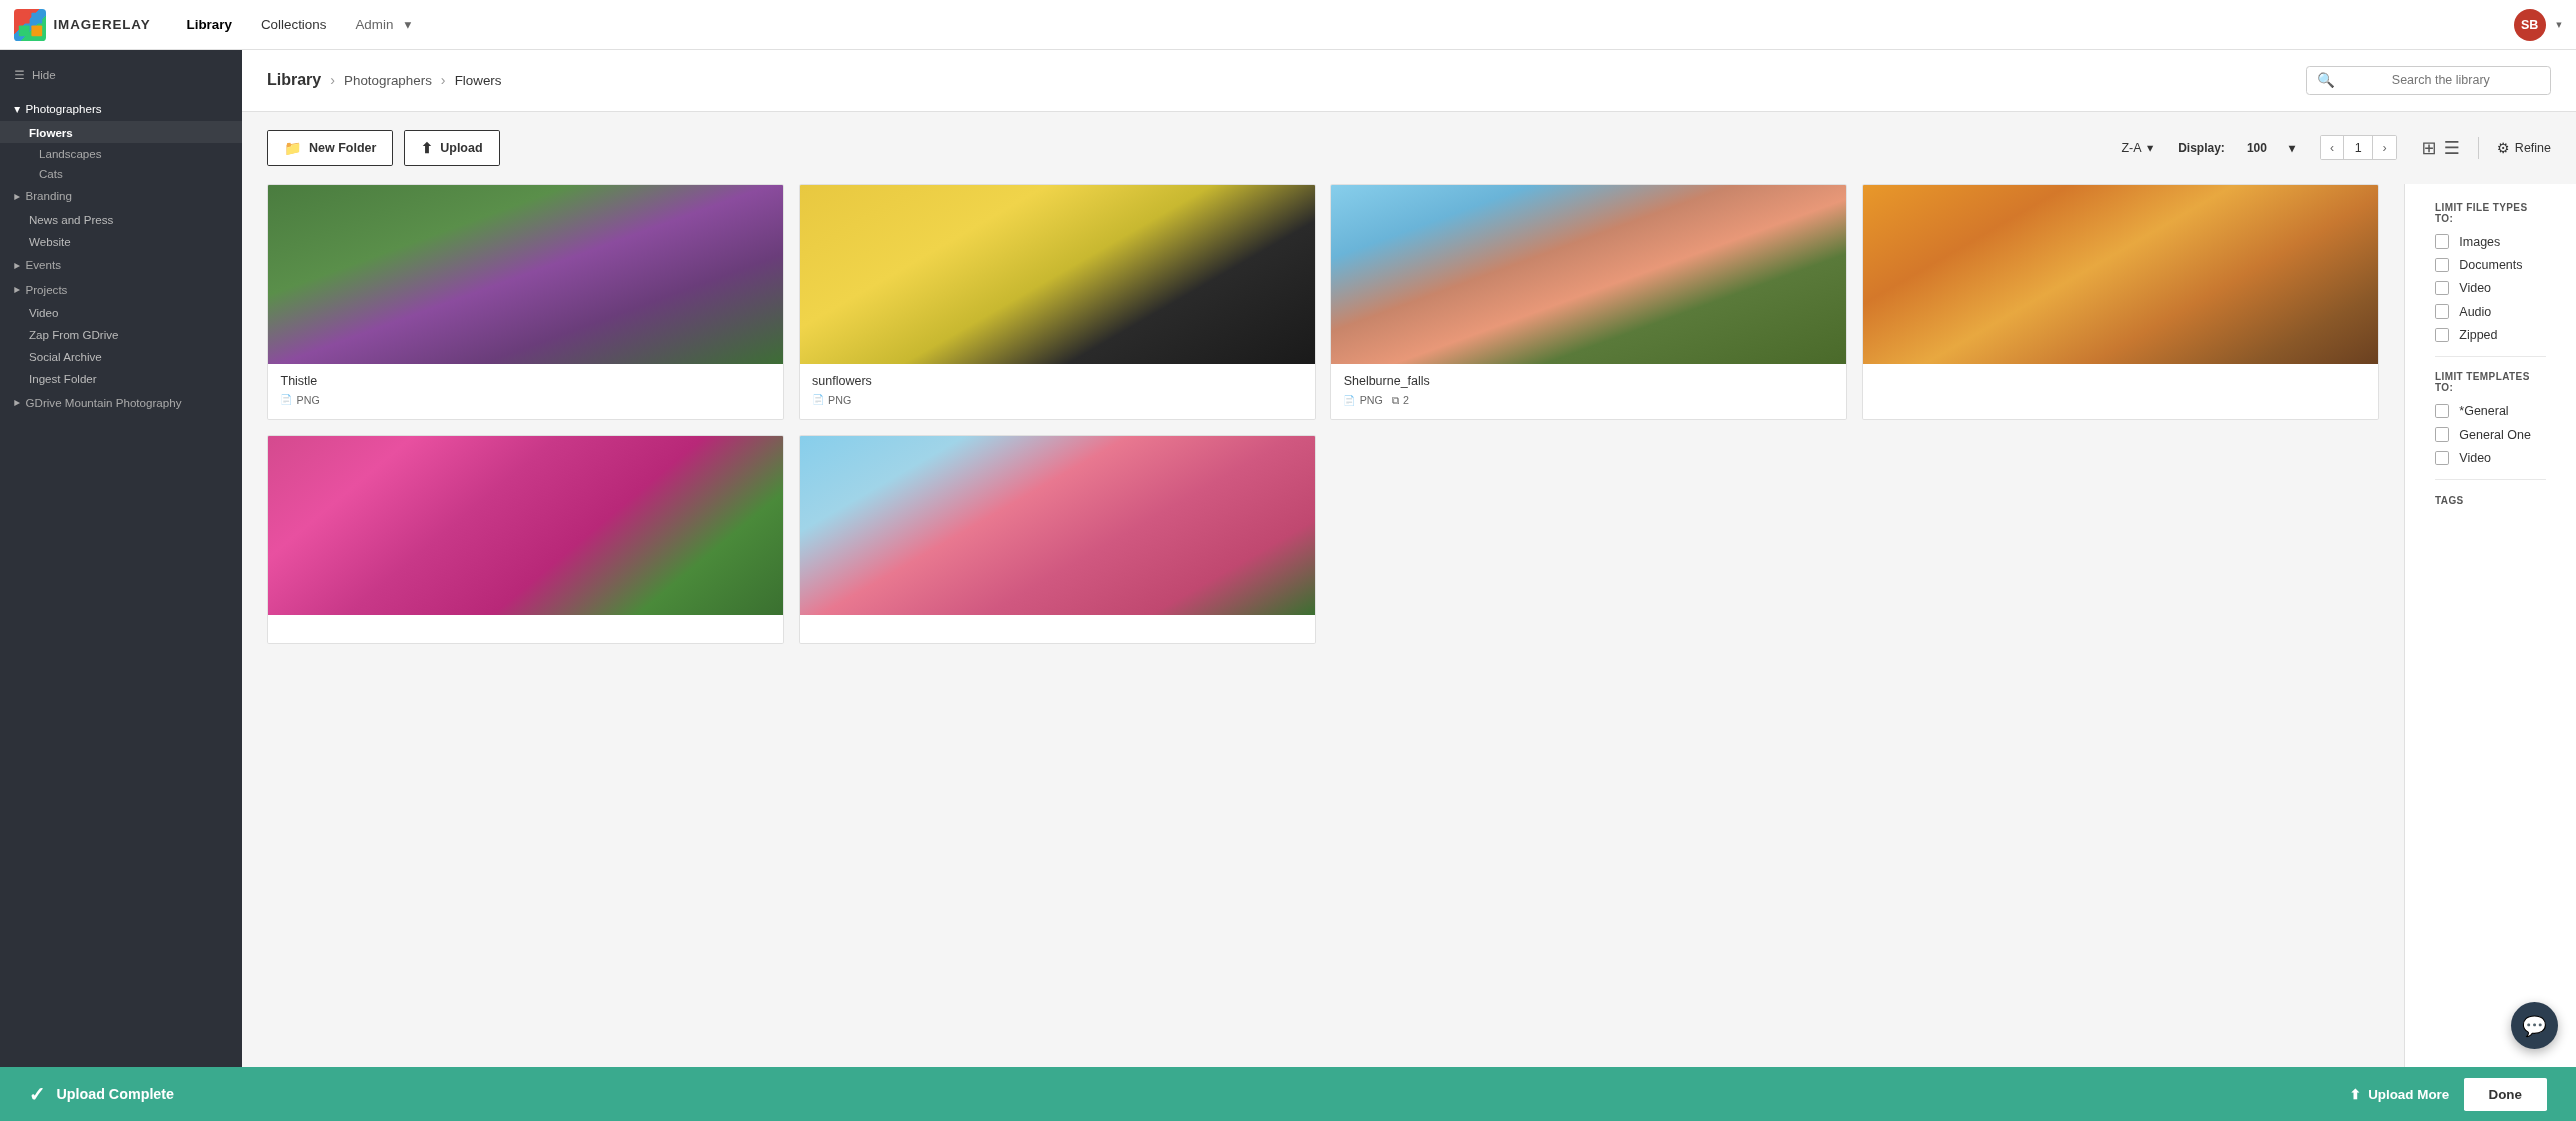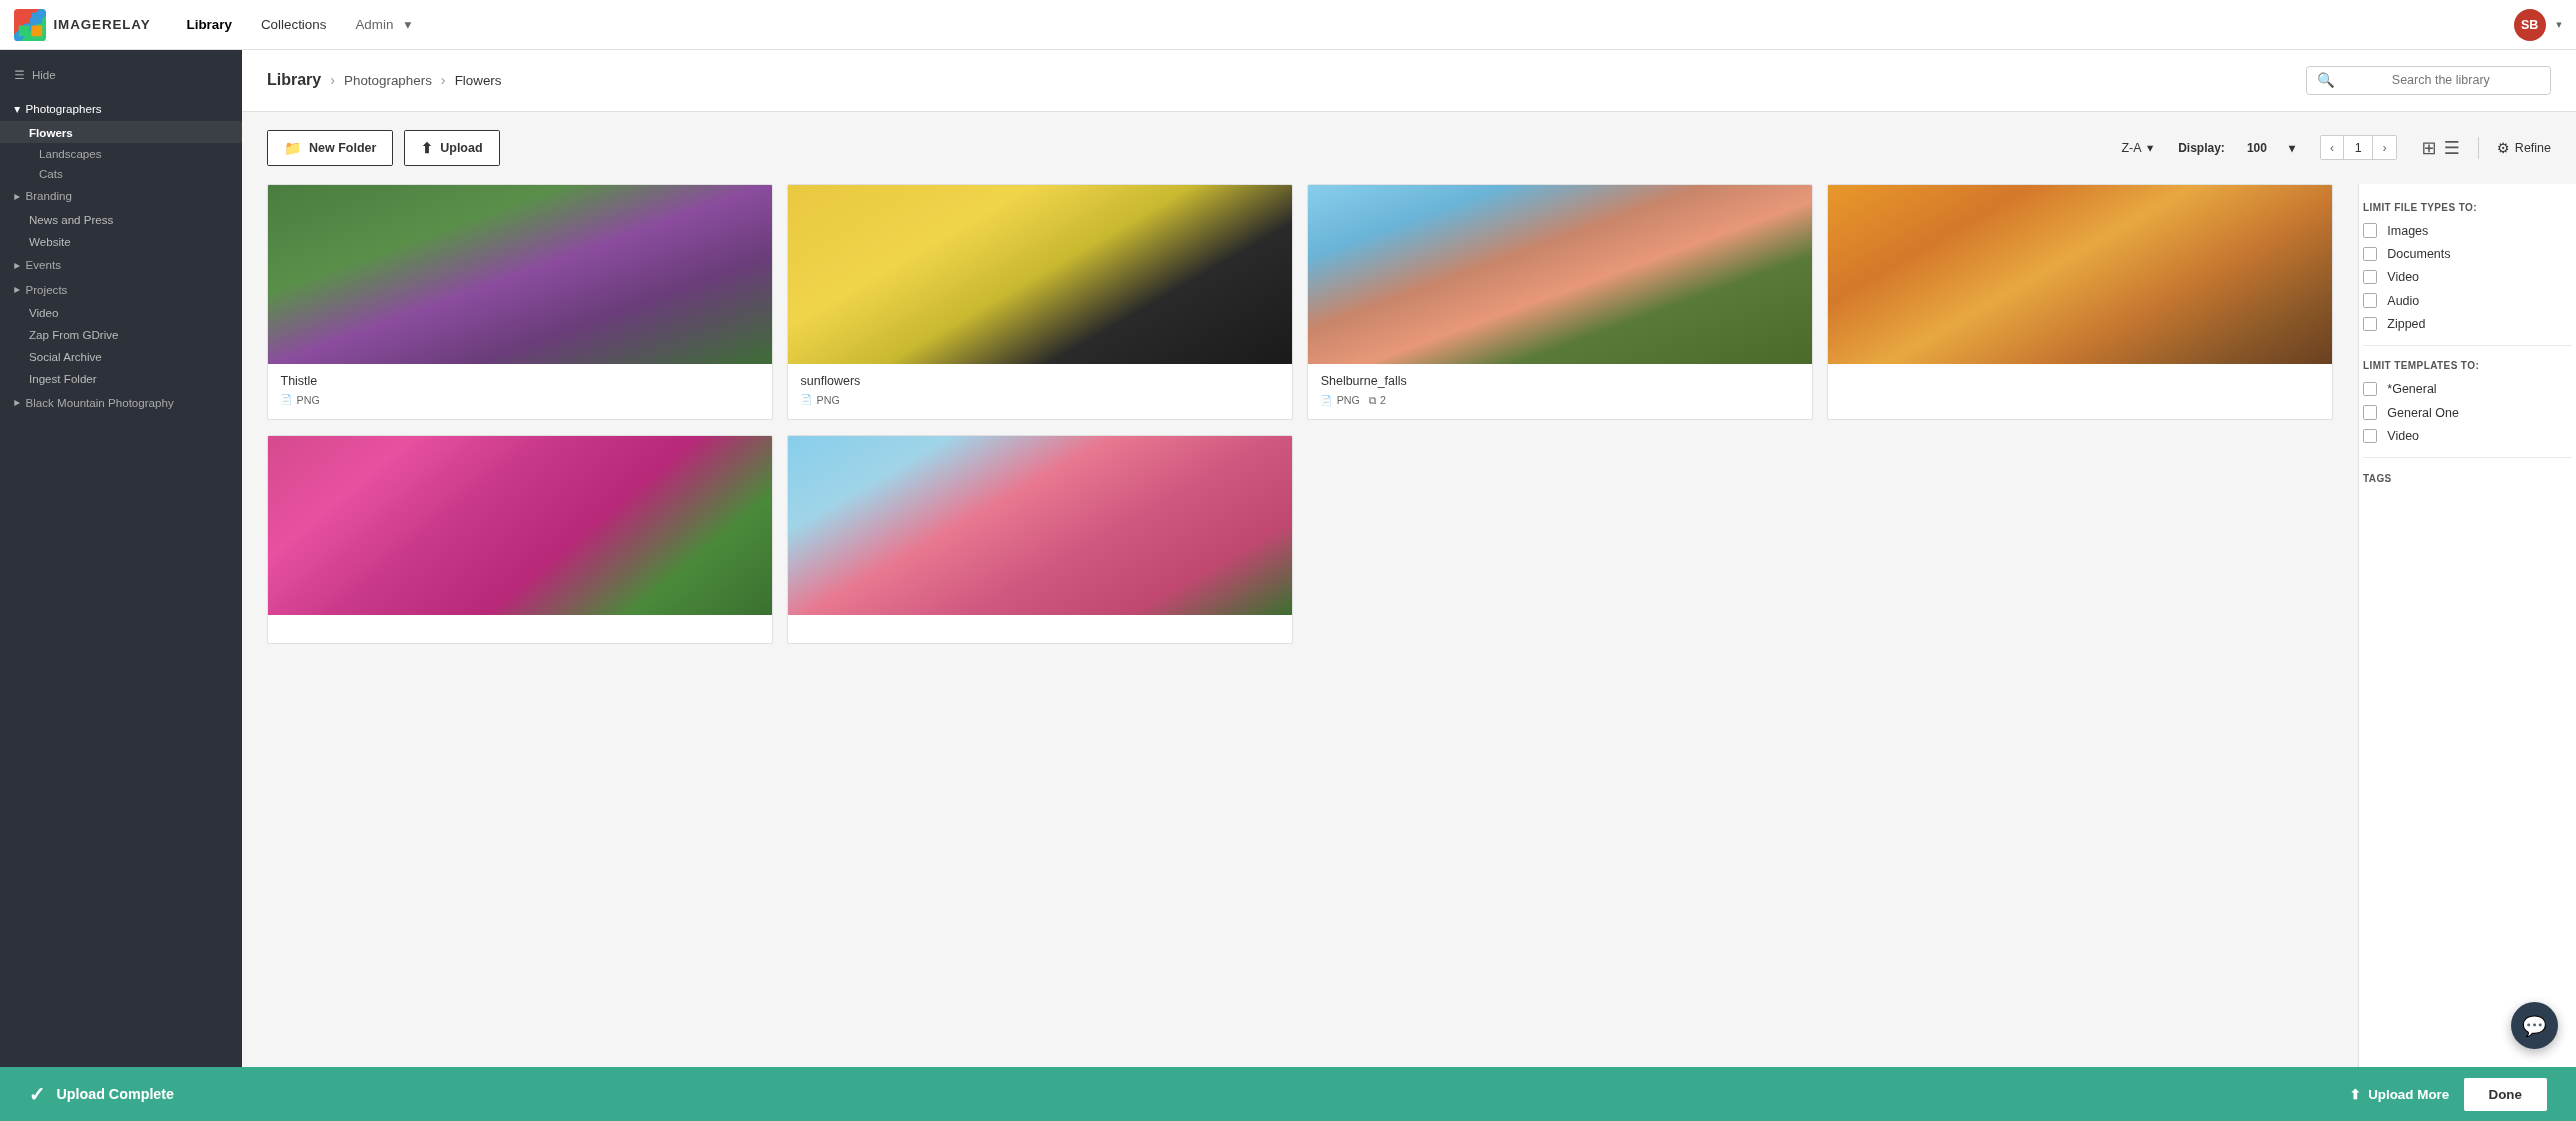--- a/index.html
+++ b/index.html
@@ -133,22 +133,22 @@
     }
     .photo-meta { padding: 10.7px 12.5px 12.5px; }
     .photo-name { font-size: 12.5px; color: #333; font-weight: 500; margin-bottom: 5.4px; }
     .photo-tags { display: flex; align-items: center; gap: 9px; }
     .photo-tag { display: flex; align-items: center; gap: 3.6px; font-size: 10.7px; color: #666; }
     .photo-tag-icon { font-size: 10px; color: #888; }
     .copy-count { display: flex; align-items: center; gap: 3.6px; font-size: 10.7px; color: #666; }
 
     
     .refine-panel {
-      width: 218px; background: #fff; border-left: 0.9px solid #e0e0e0;
-      overflow-y: auto; padding: 18px 4px; flex-shrink: 0;
+      width: 172px; background: #fff; border-left: 0.9px solid #e0e0e0;
+      overflow-y: auto; padding: 18px 30px; flex-shrink: 0;
     }
     .refine-section-title {
       font-size: 10px; font-weight: 700; color: #555; letter-spacing: 0.4px;
       margin-bottom: 10.7px; text-transform: uppercase;
     }
     .refine-option { display: flex; align-items: center; gap: 10px; margin-bottom: 9px; }
     .refine-checkbox {
       width: 14.3px; height: 14.3px; border: 1.8px solid #aaa; border-radius: 1.8px;
       background: #fff; cursor: pointer; flex-shrink: 0;
     }
@@ -264,21 +264,21 @@
       <span>Projects</span>
     </div>
 
     <div class="sidebar-item">Video</div>
     <div class="sidebar-item">Zap From GDrive</div>
     <div class="sidebar-item">Social Archive</div>
     <div class="sidebar-item">Ingest Folder</div>
 
     <div class="sidebar-category">
       <span>▸</span>
-      <span>Black Mountain Photography</span>
+      <span>GDrive Mountain Photography</span>
     </div>
   </aside>
 
   <div class="main-content">
 
     <div class="breadcrumb-bar">
       <span class="breadcrumb-home">Library</span>
       <span class="breadcrumb-sep">›</span>
       <span class="breadcrumb-item">Photographers</span>
       <span class="breadcrumb-sep">›</span>

